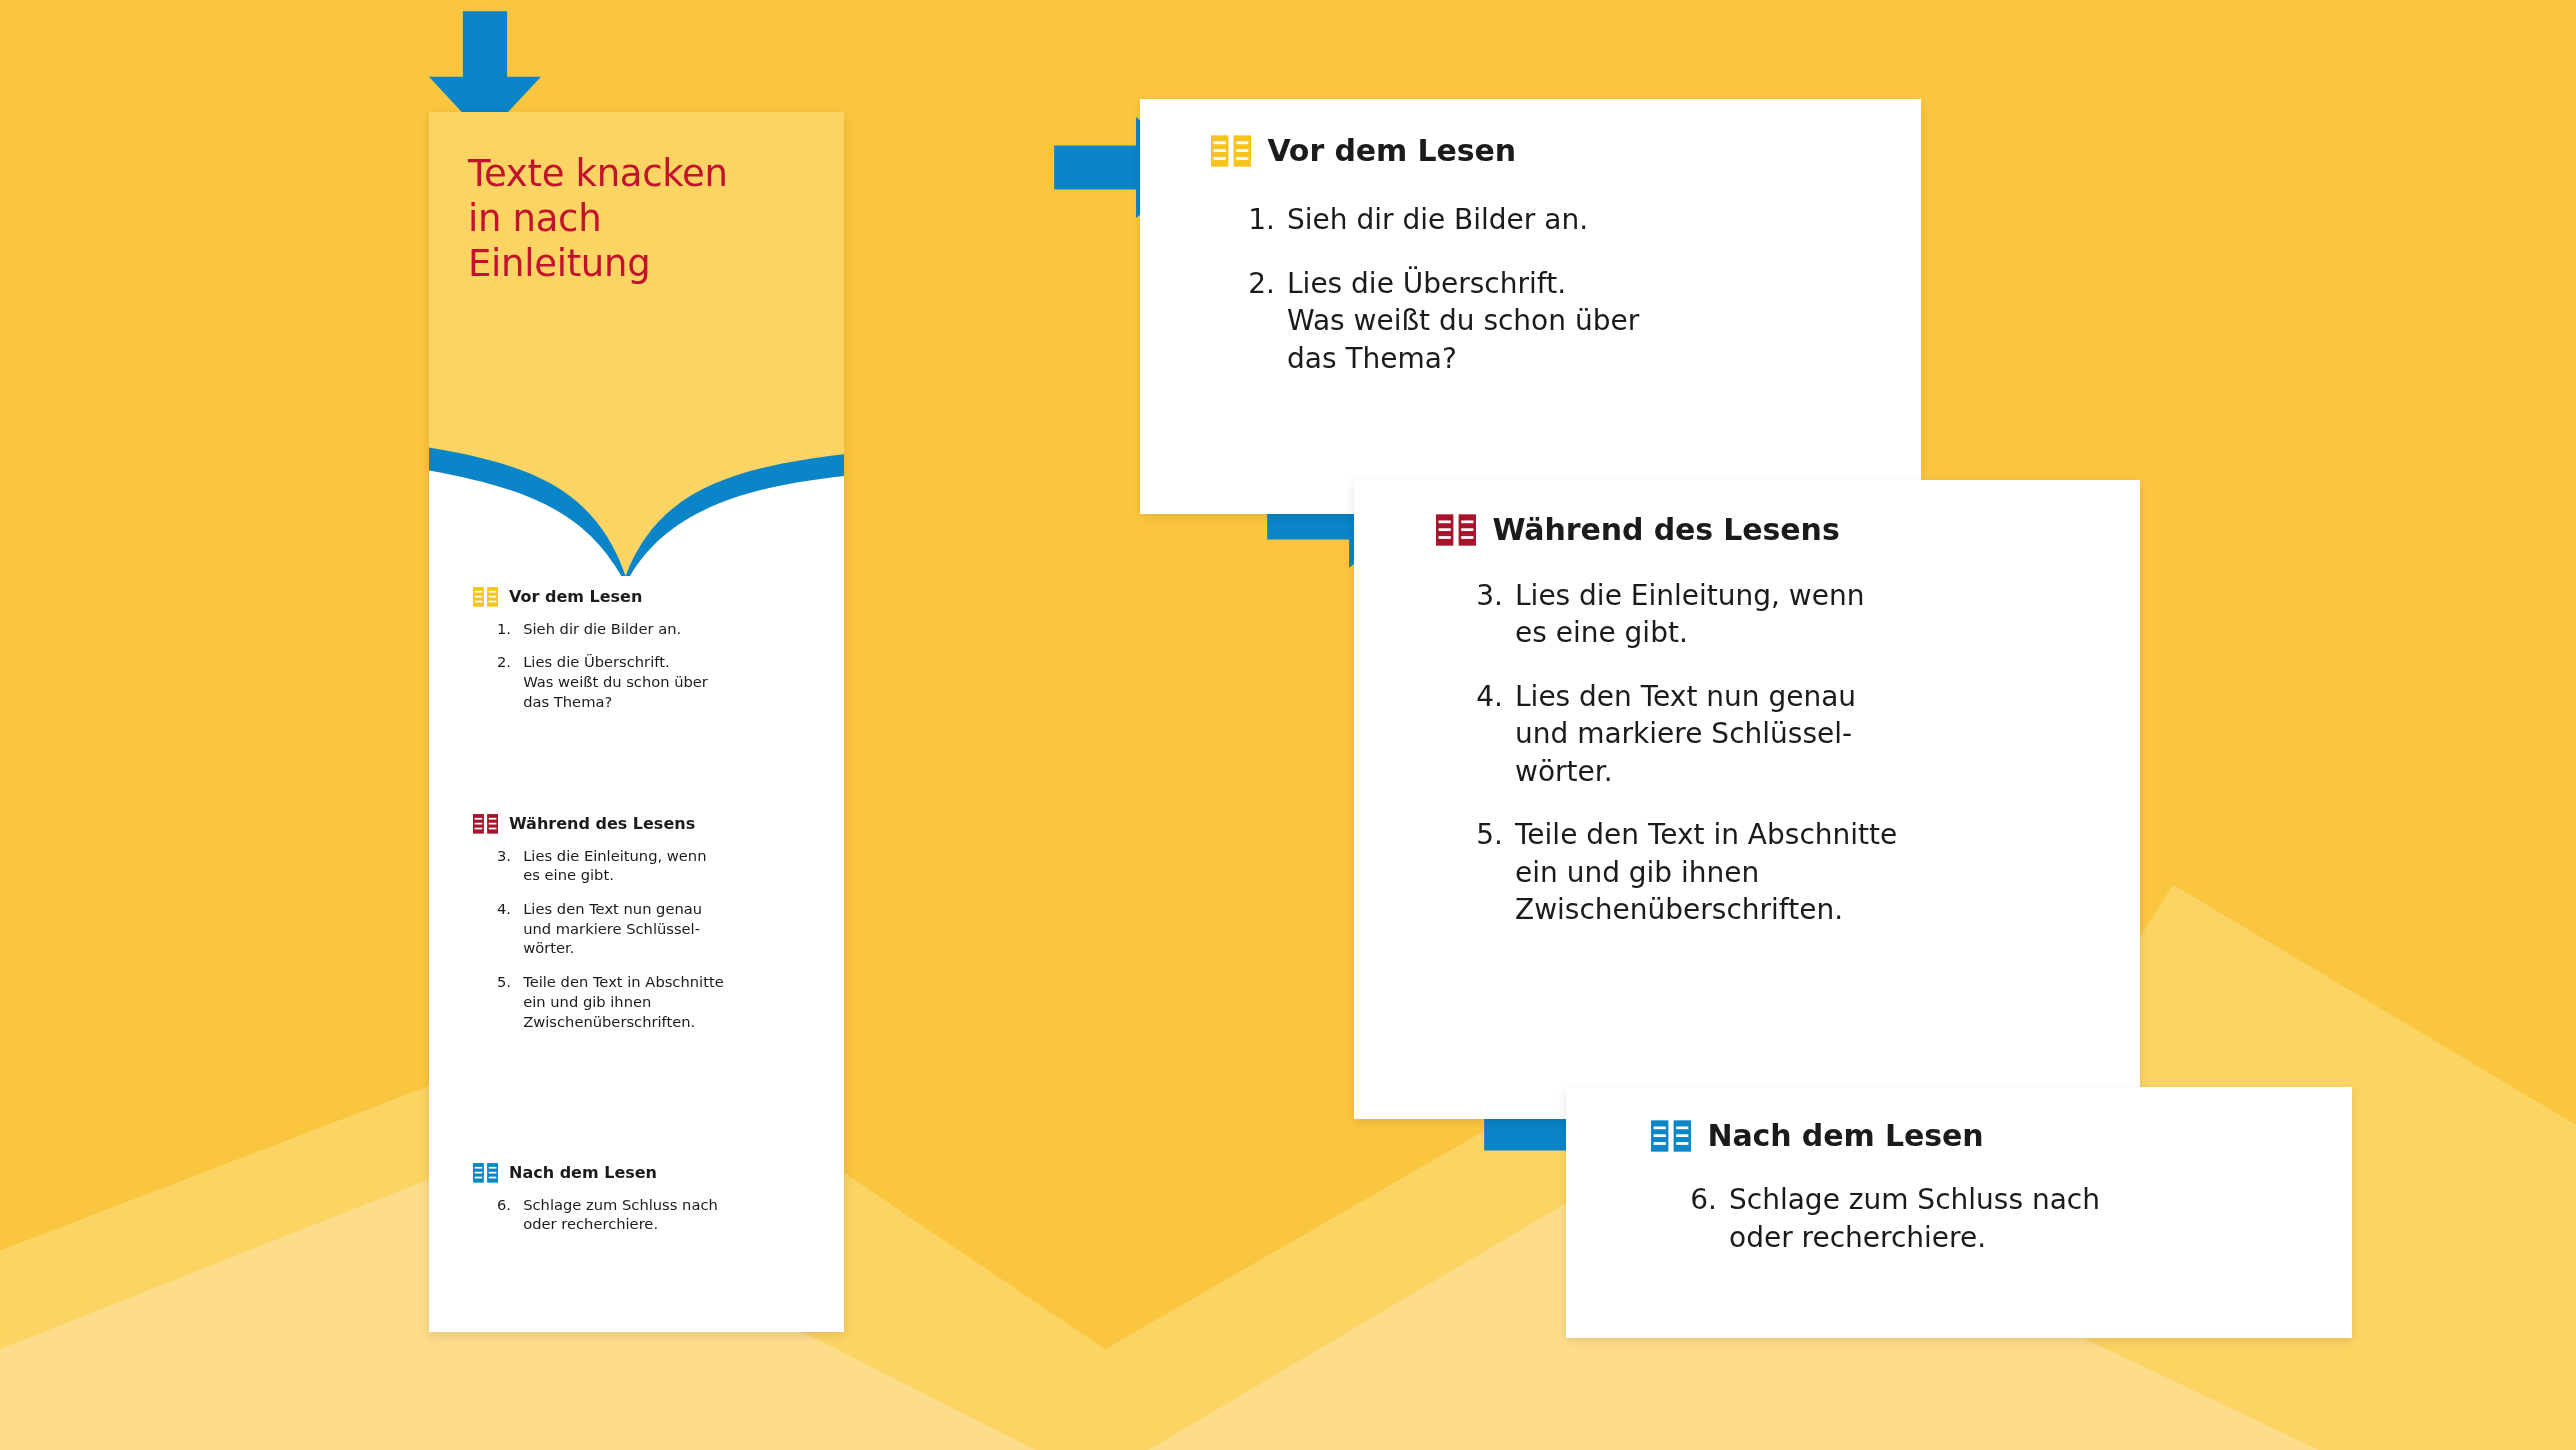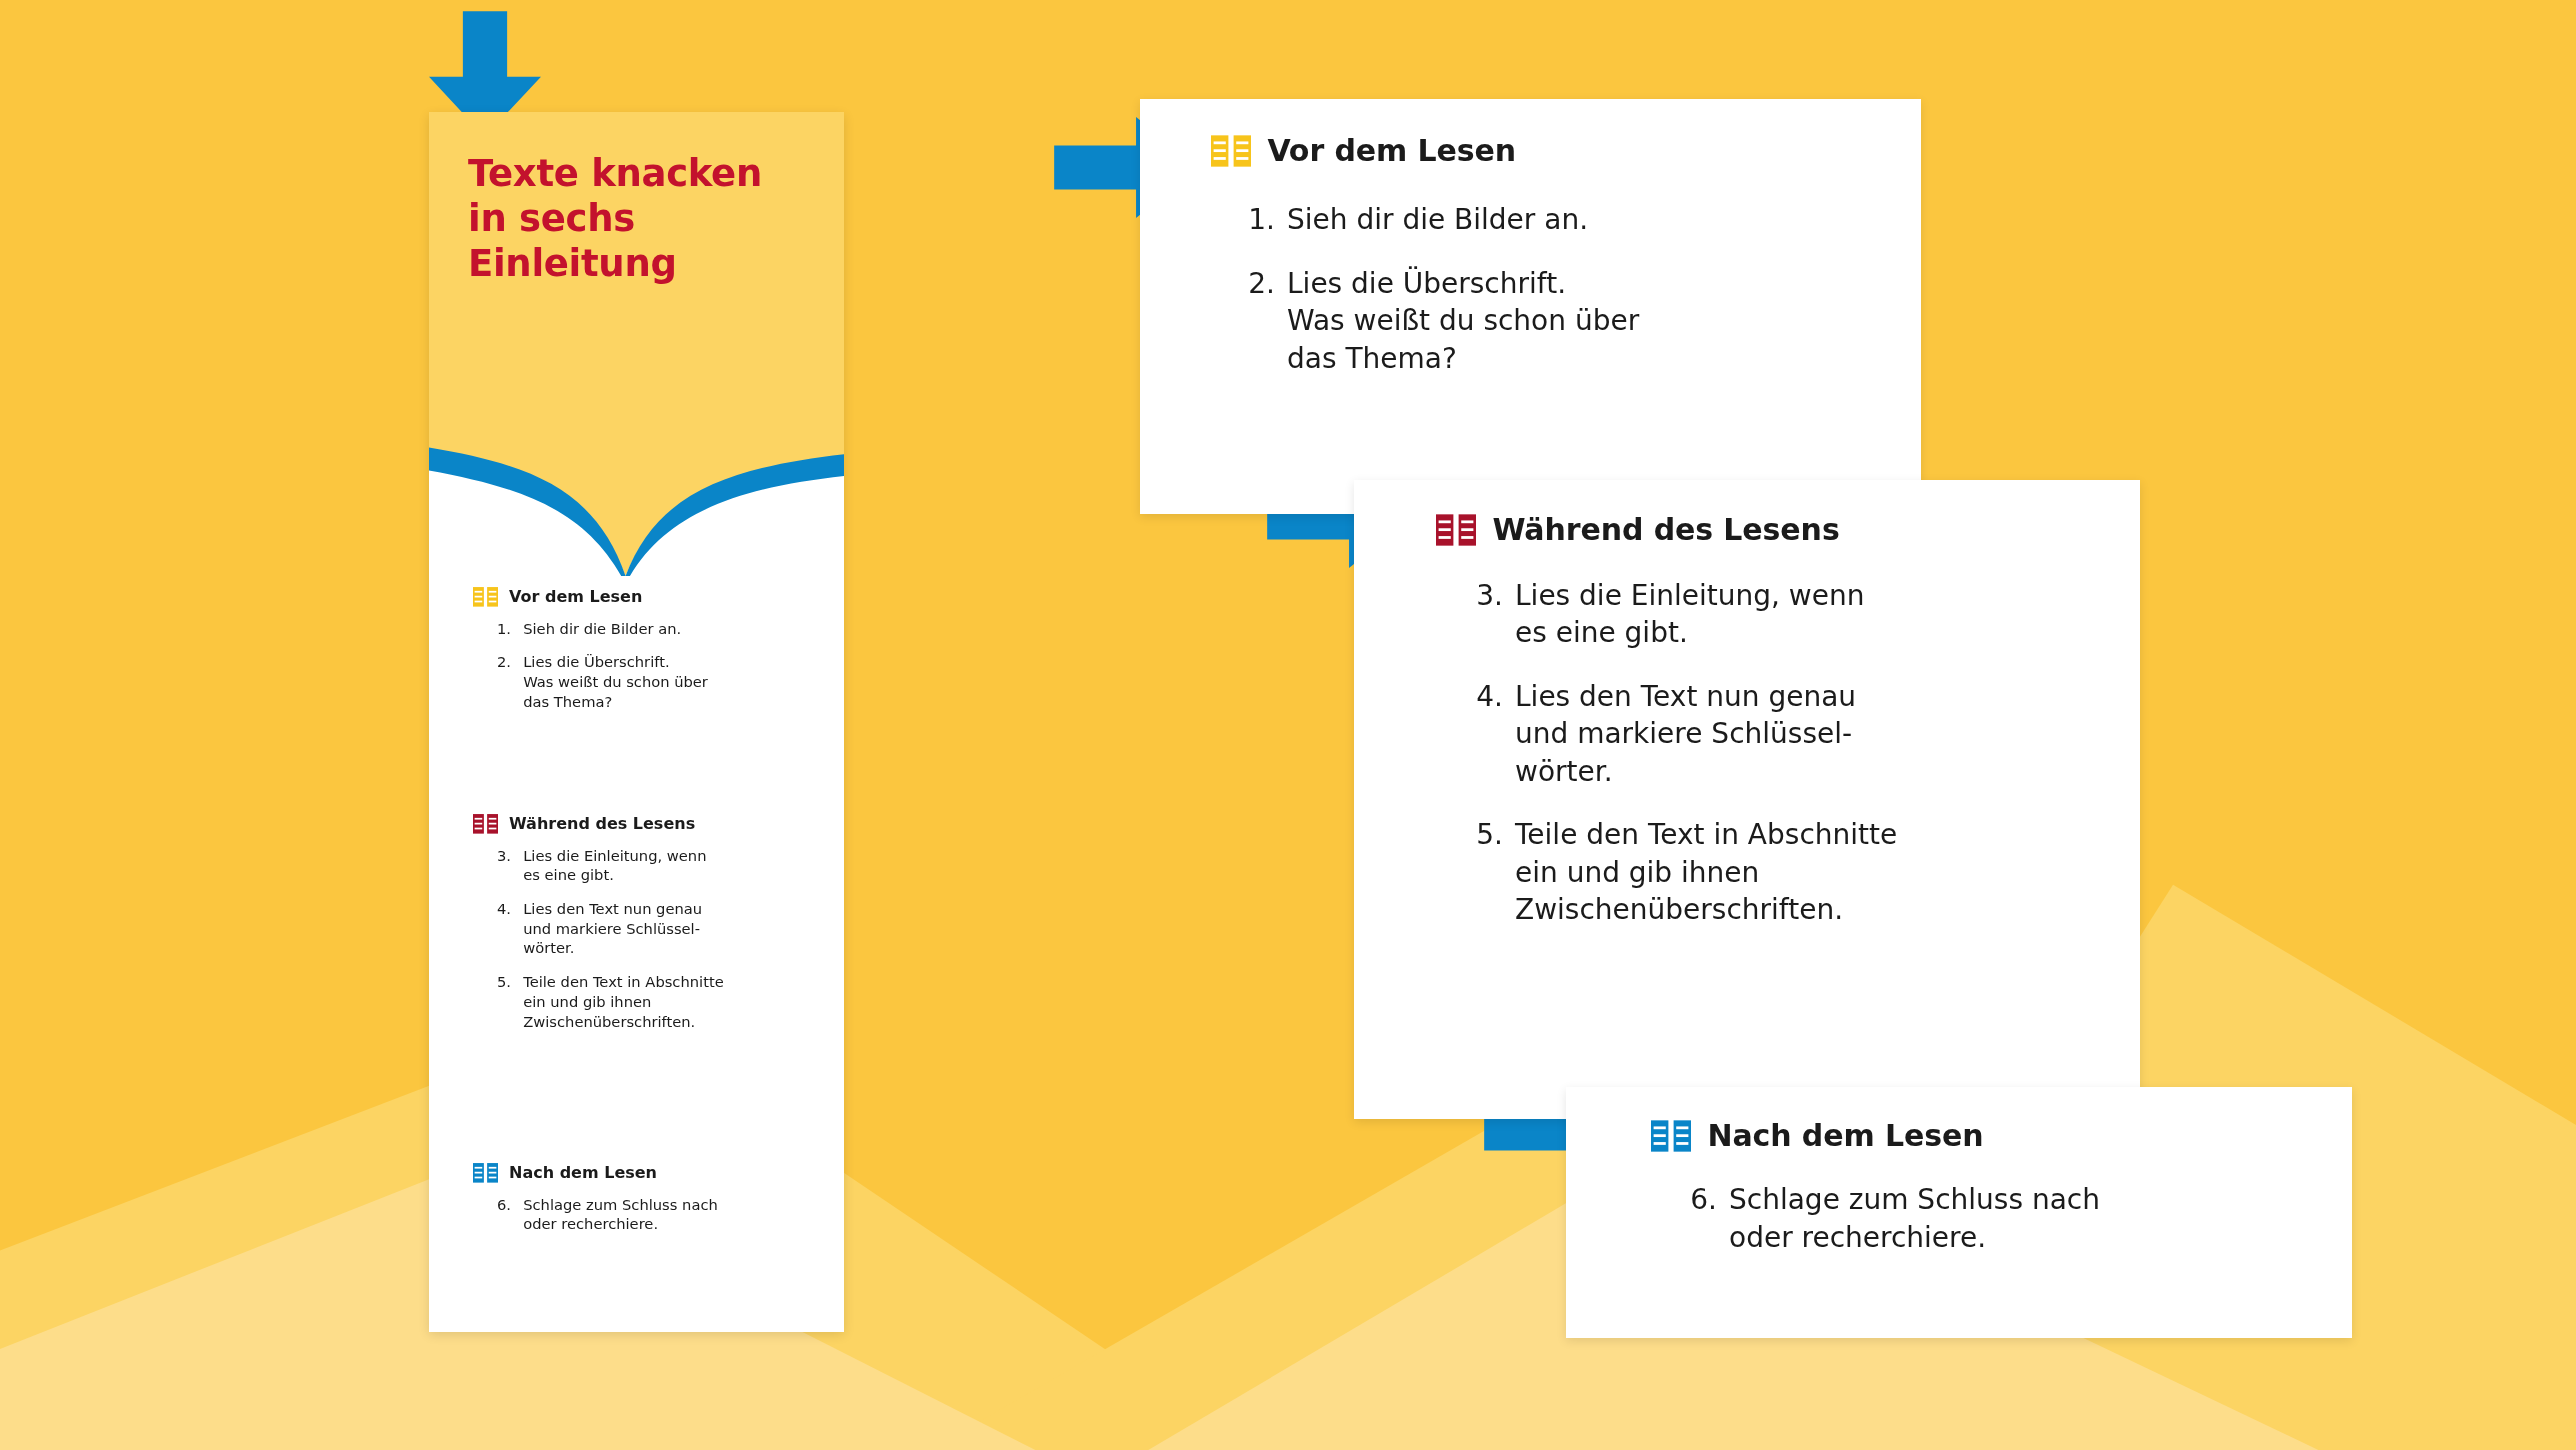--- a/index.html
+++ b/index.html
@@ -46,21 +46,21 @@
     width: 415px;
     height: 333px;
     background: #fcd463;
   }
   #poster-title {
     position: absolute;
     left: 39px;
     top: 39px;
     width: 339px;
     color: #c3122d;
-    font-weight: bold;
+    font-weight: normal;
     font-size: 37px;
     line-height: 1.22;
     letter-spacing: -0.3px;
   }
   #poster-swoosh {
     position: absolute;
     left: 0;
     top: 328px;
     width: 415px;
     height: 136px;
@@ -199,21 +199,21 @@
 <div id="poster" class="card">
   <div id="poster-head"></div>
 
   <svg id="poster-swoosh" viewBox="0 0 760 250" preserveAspectRatio="none">
     <path d="M0,0 L760,0 L760,30 C560,55 420,95 360,250 C300,95 170,50 0,18 Z" fill="#fcd463"></path>
     <path d="M0,14 C190,46 305,92 360,250 C420,90 560,50 760,26 L760,66 C580,86 440,128 368,250 L352,250 C284,130 175,88 0,56 Z" fill="#0a85c8"></path>
   </svg>
 
   <div id="poster-title">
     <div>Texte knacken</div>
-    <div>in sechs</div>
+    <div>in nach</div>
     <div>Einleitung</div>
   </div>
 
   <div class="mini-section" style="top:475px;">
     <div class="mini-head">
       <svg class="book-icon" width="25" height="19.7" viewBox="0 0 46 36">
         <rect x="0" y="0" width="20" height="36" fill="#f7c41b"></rect>
         <rect x="26" y="0" width="20" height="36" fill="#f7c41b"></rect>
         <rect x="3" y="7" width="14" height="3.2" fill="#ffffff"></rect>
         <rect x="3" y="16" width="14" height="3.2" fill="#ffffff"></rect>

